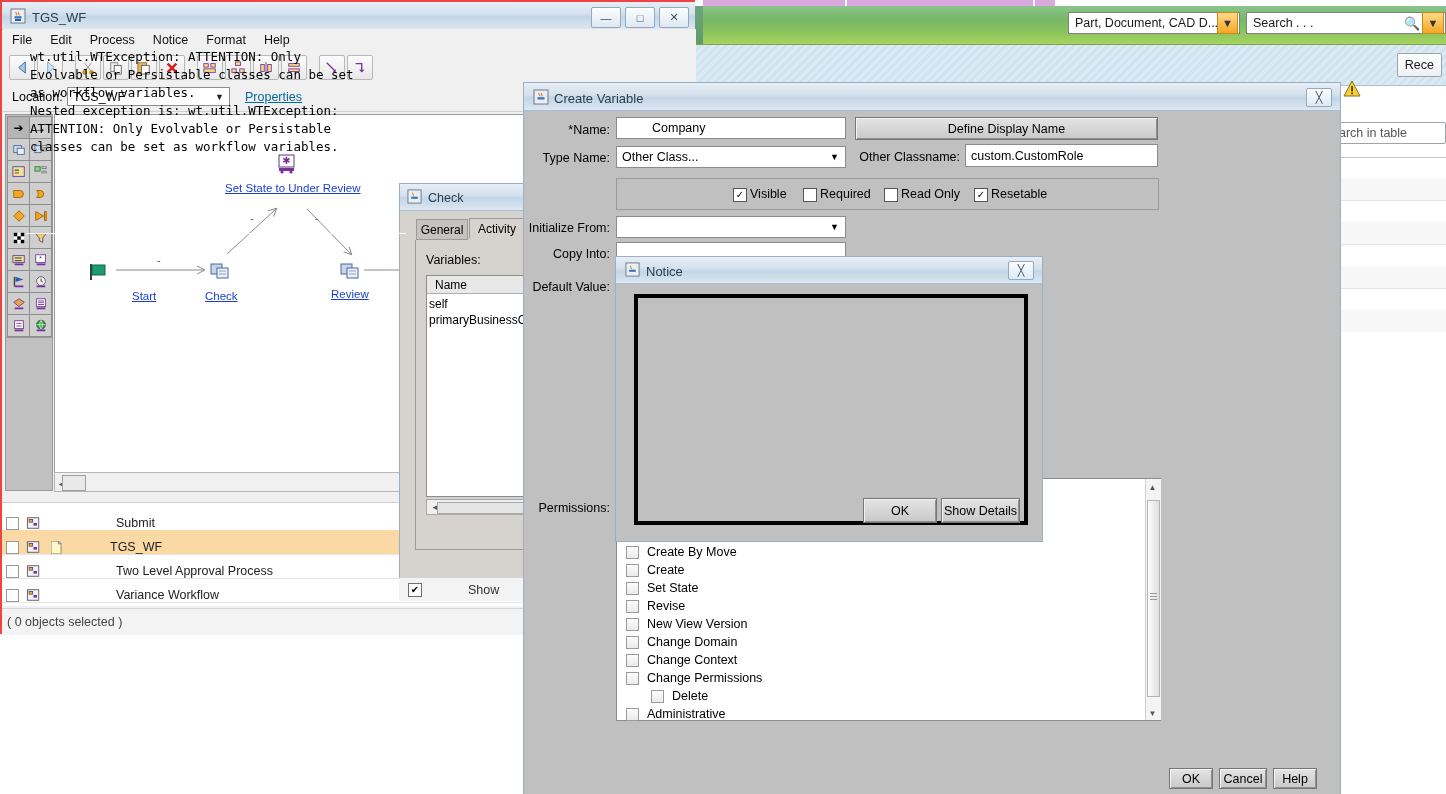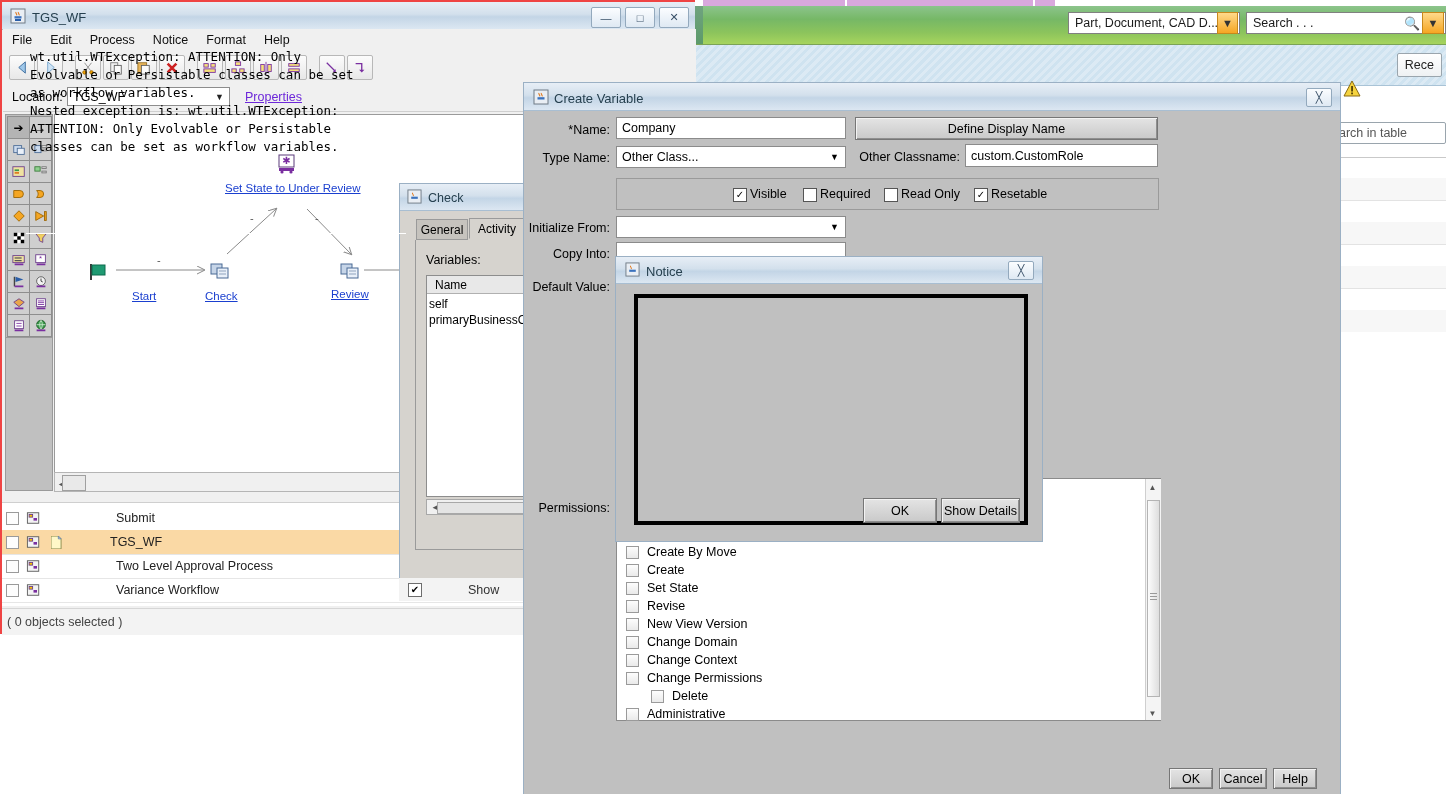--- a/index.html
+++ b/index.html
@@ -56,40 +56,40 @@
   .menuitem{padding:0 9px;font-size:12.5px;color:#111;line-height:22px;}
   #jtoolbar{left:1px;top:49px;width:693px;height:31px;background:#f0f0f0;border-bottom:1px solid #d2d2d2;}
   .tbtn{position:absolute;top:4px;width:24px;height:23px;border:1px solid #b8b8b8;border-radius:2px;
      background:linear-gradient(180deg,#fcfcfc,#e8e8e8);display:flex;align-items:center;justify-content:center;}
   #jlocbar{left:1px;top:80px;width:693px;height:29px;background:#f0f0f0;border-bottom:1px solid #cfcfcf;}
   #loclabel{left:10px;top:88px;font-size:12.5px;}
   #locsel{left:65px;top:85px;width:163px;height:19px;border:1px solid #8d8d8d;background:#fff;box-sizing:border-box;
      display:flex;align-items:center;}
   #locsel .v{padding-left:5px;font-size:12.5px;}
   #locsel .ar{margin-left:auto;margin-right:5px;font-size:9px;color:#222;}
-  #propslink{left:243px;top:88px;font-size:12.5px;color:#6d28d9;text-decoration:underline;}
+  #propslink{left:243px;top:88px;font-size:12.5px;color:#0369a1;text-decoration:underline;}
 
   
   #palette{left:3px;top:112px;width:48px;height:224px;background:#c0c0c0;border:1px solid #9a9a9a;box-sizing:border-box;}
   .pcell{position:absolute;width:21px;height:21px;border:1px solid #8e8e8e;background:#cfcfcf;
      display:flex;align-items:center;justify-content:center;font-size:12px;overflow:hidden;}
   #palette-tail{left:3px;top:336px;width:48px;height:153px;background:#c0c0c0;border:1px solid #9a9a9a;
      border-top:none;box-sizing:border-box;}
 
   
   #canvas{left:52px;top:112px;width:643px;height:363px;background:#ffffff;border:1px solid #9a9a9a;box-sizing:border-box;}
   #canvas-hscroll{left:52px;top:470px;width:643px;height:20px;background:#f0f0f0;border:1px solid #b5b5b5;box-sizing:border-box;}
   #hthumb{left:60px;top:473px;width:22px;height:14px;background:#e9e9e9;border:1px solid #a0a0a0;}
   #harrow{left:55px;top:477px;font-size:9px;color:#555;}
   .node-label{position:absolute;font-size:11.5px;color:#1a3fcf;text-decoration:underline;white-space:nowrap;}
   .node-ico{position:absolute;}
 
   
   #blist{left:0;top:500px;width:695px;height:103px;background:#ffffff;border-top:1px solid #cfcfcf;}
-  .brow{position:absolute;left:0;width:695px;height:24px;border-bottom:1px solid #e6e6e6;display:flex;align-items:center;}
+  .brow{position:absolute;left:0;width:695px;height:24px;border-bottom:1px solid #e6e6e6;display:flex;align-items:flex-end;}
   .brow.sel{background:#fad9a5;}
   .bcb{width:11px;height:11px;border:1px solid #9a9a9a;background:#fdfdfd;margin-left:4px;}
   .bico{width:15px;height:14px;margin-left:7px;}
   .bnote{width:11px;height:13px;margin-left:10px;}
   .bname{margin-left:0;font-size:12.5px;color:#222;}
   #bstatus{left:0;top:606px;width:695px;height:26px;background:#f3f3f3;border-top:1px solid #d6d6d6;
      display:flex;align-items:center;}
   #bstatus span{margin-left:5px;font-size:12.5px;color:#444;}
 
   
@@ -591,21 +591,21 @@
     <rect x="1" y="1" width="14" height="14" fill="#e9eef4" stroke="#6f7b86"></rect>
     <path d="M6 4c-1 1.4 1.6 1.8 .6 3.4" stroke="#e07b20" fill="none" stroke-width="1.1"></path>
     <path d="M8.4 4c-1 1.4 1.6 1.8 .6 3.4" stroke="#e07b20" fill="none" stroke-width="1.1"></path>
     <rect x="4.5" y="8.2" width="7" height="2.3" fill="#3b72bd"></rect>
   </svg>
   <div class="abs" id="cvtitle-text">Create Variable</div>
   <div class="winbtn" id="cvclose" style="width:24px;height:17px;">╳</div>
 </div>
 
 <div class="flbl" style="left:545px;top:123px;width:65px;">*Name:</div>
-<div class="ftext" style="left:616px;top:117px;width:230px;height:22px;">
+<div class="ftext" style="left:616px;top:117px;width:230px;height:22px;padding-left:30px;">
   <span>Company</span>
 </div>
 <div class="gbtn" style="left:855px;top:117px;width:303px;height:23px;">Define Display Name</div>
 
 <div class="flbl" style="left:530px;top:151px;width:80px;">Type Name:</div>
 <div class="fcombo" style="left:616px;top:146px;width:230px;height:22px;">
   <div class="val">Other Class...</div>
   <div class="arw">▼</div>
 </div>
 <div class="flbl" style="left:855px;top:150px;width:105px;">Other Classname:</div>

